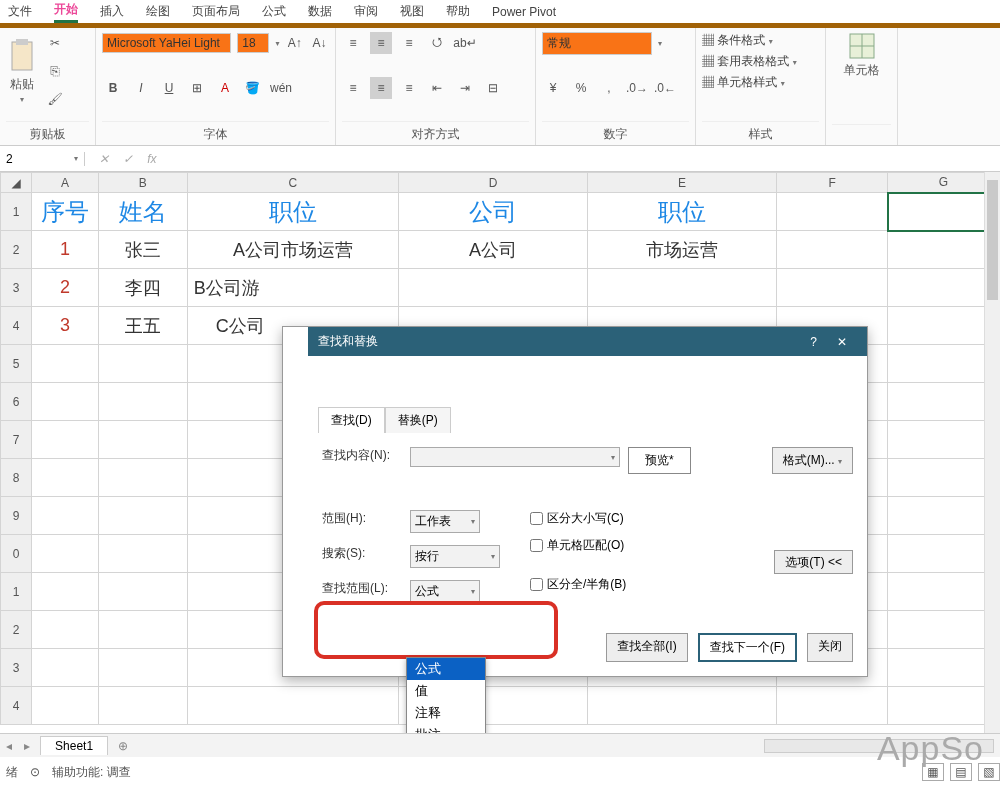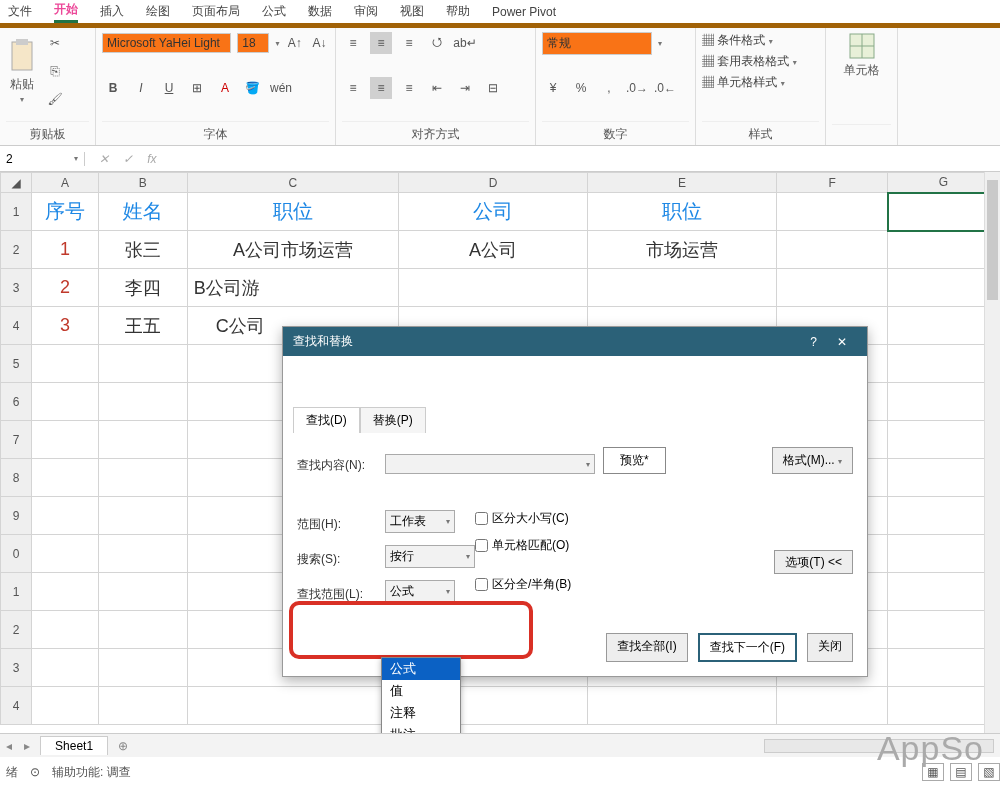--- a/index.html
+++ b/index.html
@@ -27,47 +27,47 @@
 .namebox { width: 85px; border-right: 1px solid #ccc; padding: 0 6px; display: flex; align-items: center; justify-content: space-between; }
 .fxicons { display: flex; gap: 14px; padding: 0 14px; color: #aaa; font-style: italic; }
 .fxinput { flex: 1; padding: 0 6px; }
 
 
 .sheet { position: relative; }
 table.grid { border-collapse: collapse; width: 100%; }
 .grid th, .grid td { border: 1px solid #d4d4d4; height: 38px; text-align: center; font-size: 18px; color: #333; }
 .grid th { background: #efefef; color: #555; font-weight: normal; font-size: 12px; height: 20px; }
 .grid .rowhead { background: #efefef; color: #555; font-size: 12px; width: 28px; }
-.grid .hdr { color: #1e88e5; font-size: 20px; }
+.grid .hdr { color: #1e88e5; font-size: 24px; }
 .grid .idx { color: #c0392b; }
 .selcell { border: 2px solid #217346 !important; }
 
 
 .sheettabs { position: absolute; bottom: 30px; left: 0; right: 0; height: 24px; border-top: 1px solid #ccc; display: flex; align-items: center; background: #f3f3f3; }
 .navbtn { padding: 0 6px; color: #888; }
 .tab { background: #fff; border: 1px solid #ccc; border-bottom: none; padding: 2px 14px; margin-left: 4px; font-size: 12px; }
 .plus { padding: 0 10px; color: #888; }
 .sheettabs .spacer { flex: 1; }
 .sheettabs .hscroll { width: 230px; height: 14px; background: #e8e8e8; border: 1px solid #ccc; margin-right: 6px; }
 
 
 .statusbar { position: absolute; bottom: 6px; left: 0; right: 0; display: flex; align-items: center; gap: 12px; color: #555; font-size: 12px; }
 .statusbar .right { margin-left: auto; display: flex; gap: 6px; }
 .viewbtn { width: 22px; height: 18px; border: 1px solid #aaa; display: flex; align-items: center; justify-content: center; }
 
 
-.dialog { position: absolute; left: 282px; top: 326px; width: 586px; background: #fff; border: 1px solid #999; box-shadow: 0 4px 12px rgba(0,0,0,.3); }
+.dialog { position: absolute; left: 282px; top: 326px; width: 586px; background: #fff; border: 1px solid #999; box-shadow: 0 4px 12px rgba(0,0,0,.3); padding-left: 25px; }
 .dlgtitle { background: #2b6178; color: #fff; padding: 6px 10px; display: flex; align-items: center; }
 .dlgtitle .t { flex: 1; }
 .dlgtitle .q, .dlgtitle .x { padding: 0 10px; }
 .dlgtabs { display: flex; padding: 10px 10px 0 10px; margin-top: 41px; }
 .dlgtab { padding: 4px 12px; border: 1px solid #ccc; border-bottom: none; background: #f5f5f5; }
 .dlgtab.active { background: #fff; }
 .dlgbody { padding: 14px 14px 8px 14px; position: relative; }
-.frow { display: flex; align-items: flex-end; margin-bottom: 12px; gap: 8px; }
+.frow { display: flex; align-items: flex-start; margin-bottom: 12px; gap: 8px; }
 .flabel { width: 80px; color: #333; }
 .dsel { border: 1px solid #aaa; background: #f2f2f2; padding: 2px 4px; font-size: 12px; display: flex; align-items: center; justify-content: space-between; }
 .chk { display: flex; align-items: center; gap: 4px; }
 .chk input { width: 13px; height: 13px; }
 .btn { border: 1px solid #999; background: #eee; padding: 4px 10px; font-size: 12px; }
 .btn.primary { border: 2px solid #2b6178; background: #fff; }
 .dlgbtns { display: flex; gap: 10px; justify-content: flex-end; padding: 10px 14px 14px; }
 .redbox { position: absolute; border: 4px solid #d93025; border-radius: 10px; pointer-events: none; }
 .ddlist { position: absolute; background: #fff; border: 1px solid #888; width: 80px; box-shadow: 0 2px 6px rgba(0,0,0,.3); }
 .ddlist div { padding: 2px 8px; font-size: 13px; }
@@ -375,21 +375,21 @@
     <div class="dlgtab">替换(P)</div>
   </div>
   <div class="dlgbody">
     <div class="frow">
       <span class="flabel">查找内容(N):</span>
       <span class="dsel" style="width:210px">&nbsp;<span class="caret">▾</span></span>
       <span style="border:1px solid #888;padding:4px 16px">预览*</span>
       <span class="btn" style="margin-left:auto"><span>格式(M)...</span> <span class="caret">▾</span></span>
     </div>
     <div style="height:24px"></div>
-    <div style="display:flex;">
+    <div style="display:flex;gap:30px">
       <div>
         <div class="frow">
             <span class="flabel">范围(H):</span>
           <span class="dsel" style="width:70px">
               <span>工作表</span>
               <span class="caret">▾</span>
             </span>
           </div>
         <div class="frow">
             <span class="flabel">搜索(S):</span>

